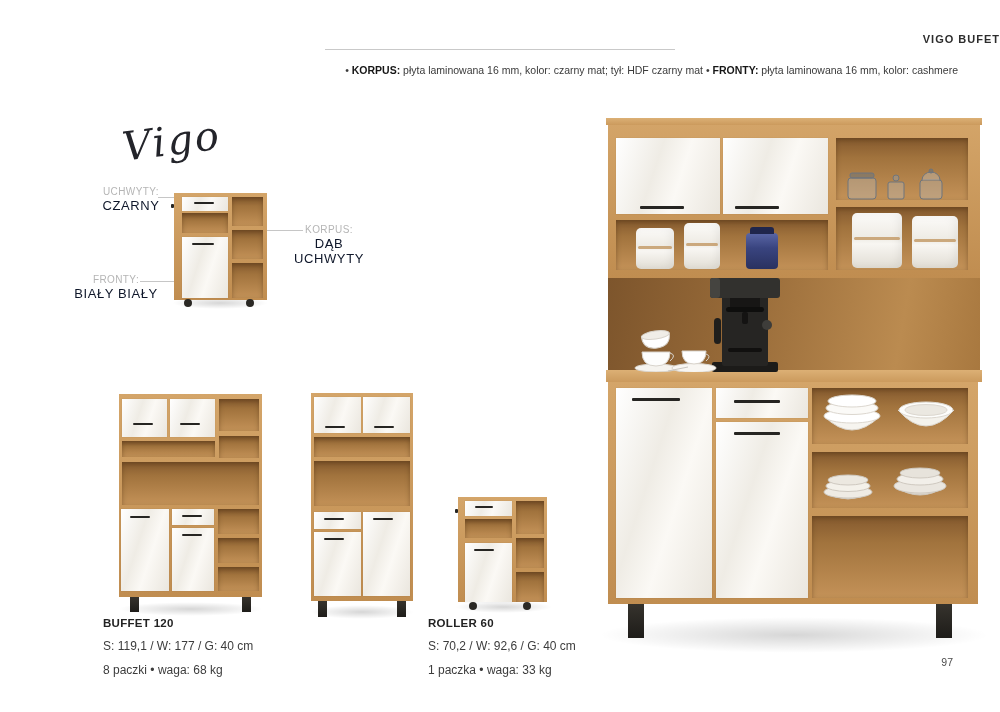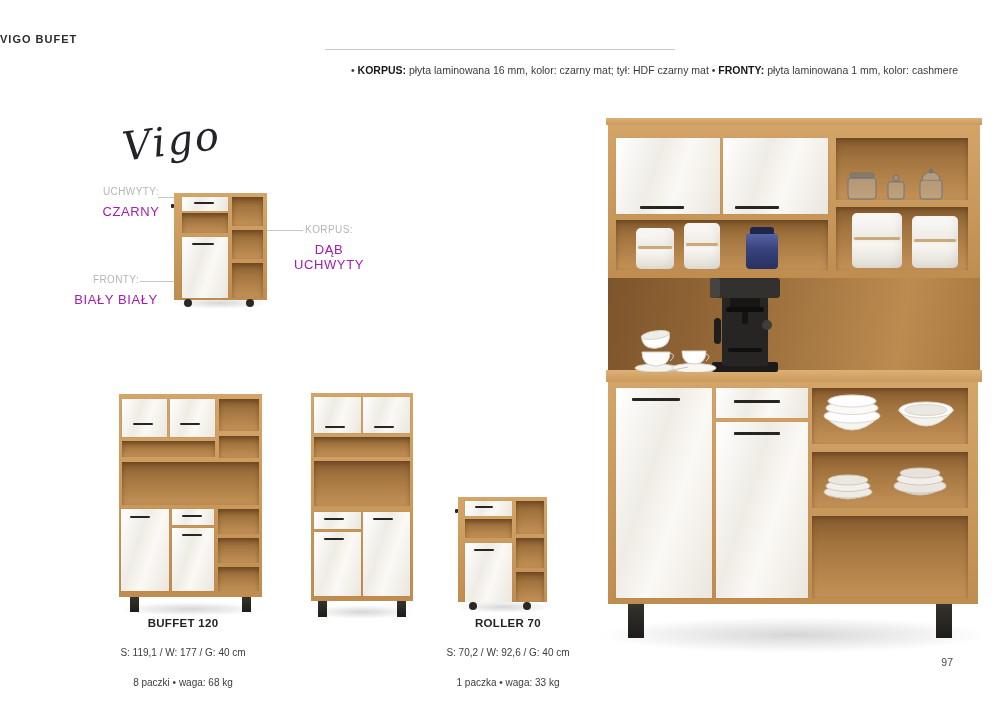--- a/index.html
+++ b/index.html
@@ -22,55 +22,55 @@
   .leg { background:linear-gradient(180deg,#36332d,#1e1c19); }
   .wh  { background:#2a2824; border-radius:50%; }
   .sh  { background:radial-gradient(ellipse at center, rgba(0,0,0,.16), rgba(0,0,0,0) 70%); }
   .can { background:linear-gradient(180deg,#fcfbf9 0%,#eeebe4 45%,#f8f6f2 56%,#e1ddd4 100%);
          border-radius:5px; box-shadow:inset -4px 0 8px rgba(0,0,0,.05); }
   .band{ left:2px; right:2px; height:3px; background:#bf9159; opacity:.75; border-radius:2px; }
   .bluejar { background:linear-gradient(180deg,#5a66a6 0%,#39447f 42%,#293160 100%); border-radius:4px; }
   .bluelid { background:#20264c; border-radius:3px 3px 0 0; }
 
   
-  .page-title { position:absolute; top:33px; left:0; width:100%; text-align:left;
+  .page-title { position:absolute; top:33px; left:0; width:100%; text-align:right;
     font-size:11px; font-weight:bold; letter-spacing:1px; color:#2d2d2d; }
   .title-line { position:absolute; top:49px; left:325px; width:350px; height:1px; background:#c9c9c9; }
   .specs { position:absolute; top:62px; right:42px; text-align:right;
     font-size:10.5px; color:#3a3a3a; line-height:16px; }
   .specs b { color:#161616; }
 
   
   .logo { position:absolute; left:122px; top:114px; width:160px;
     font-family:"DejaVu Serif",serif; font-style:italic; font-size:40px;
     color:#23242a; transform:rotate(-7deg); letter-spacing:2px; }
   .callout { position:absolute; text-align:center; }
   .co-label { font-size:10px; color:#b5b5b5; letter-spacing:.4px; }
-  .co-value { font-size:13px; color:#a21caf; letter-spacing:.6px; margin-top:7px; }
+  .co-value { font-size:13px; color:#0f172a; letter-spacing:.6px; margin-top:1px; }
   .co-line { position:absolute; height:1px; background:#c6c6c6; }
 
   .cab { position:absolute; }
 
   
-  .product-info { position:absolute; text-align:center; color:#3c3c3c; }
+  .product-info { position:absolute; color:#3c3c3c; }
   .p-name { font-size:11.5px; font-weight:bold; color:#232323; letter-spacing:.3px; }
-  .p-dims, .p-pkg { font-size:10px; margin-top:17px; line-height:13px; }
+  .p-dims, .p-pkg { font-size:12px; margin-top:11px; line-height:13px; }
 
   .page-number { position:absolute; top:656px; right:47px; font-size:10.5px; color:#4c4c4c; }
 </style>
 </head>
 <body>
 
 <div class="page">
 
   <div class="page-title">VIGO BUFET</div>
   <div class="title-line"></div>
 
   <div class="specs">
-    <div><span>• </span><b>KORPUS:</b><span> płyta laminowana 16 mm, kolor: czarny mat; tył: HDF czarny mat • </span><b>FRONTY:</b><span> płyta laminowana 1 mm, kolor: cashmere</span></div>
+    <div><span>• </span><b>KORPUS:</b><span> płyta laminowana 16 mm, kolor: czarny mat; tył: HDF czarny mat • </span><b>FRONTY:</b><span> płyta laminowana 16 mm, kolor: cashmere</span></div>
   </div>
 
   <div class="logo">Vigo</div>
 
   <div class="callout" style="left:85px;top:186px;width:92px">
     <div class="co-label">UCHWYTY:</div>
     <div class="co-value">CZARNY</div>
   </div>
   <div class="co-line" style="left:158px;top:197px;width:23px"></div>
 
@@ -265,19 +265,19 @@
     <i class="f" style="left:10px;top:46px;width:47px;height:59px"></i>
     <i class="h" style="left:19px;top:52px;width:20px"></i>
     <i class="wb" style="left:61px;top:4px;width:28px;height:33px"></i>
     <i class="wb" style="left:61px;top:41px;width:28px;height:30px"></i>
     <i class="wb" style="left:61px;top:75px;width:28px;height:30px"></i>
     <i class="h" style="left:0;top:12px;width:3px;height:4px"></i>
     <i class="wh" style="left:14px;top:105px;width:8px;height:8px"></i>
     <i class="wh" style="left:68px;top:105px;width:8px;height:8px"></i>
   </div>
   <div class="product-info" style="left:428px;top:617px;width:160px">
-    <div class="p-name">ROLLER 70</div>
+    <div class="p-name">ROLLER 60</div>
     <div class="p-dims">S: 70,2 / W: 92,6 / G: 40 cm</div>
     <div class="p-pkg">1 paczka • waga: 33 kg</div>
   </div>
 
   <div class="page-number">97</div>
 </div>
 
 </body></html>

